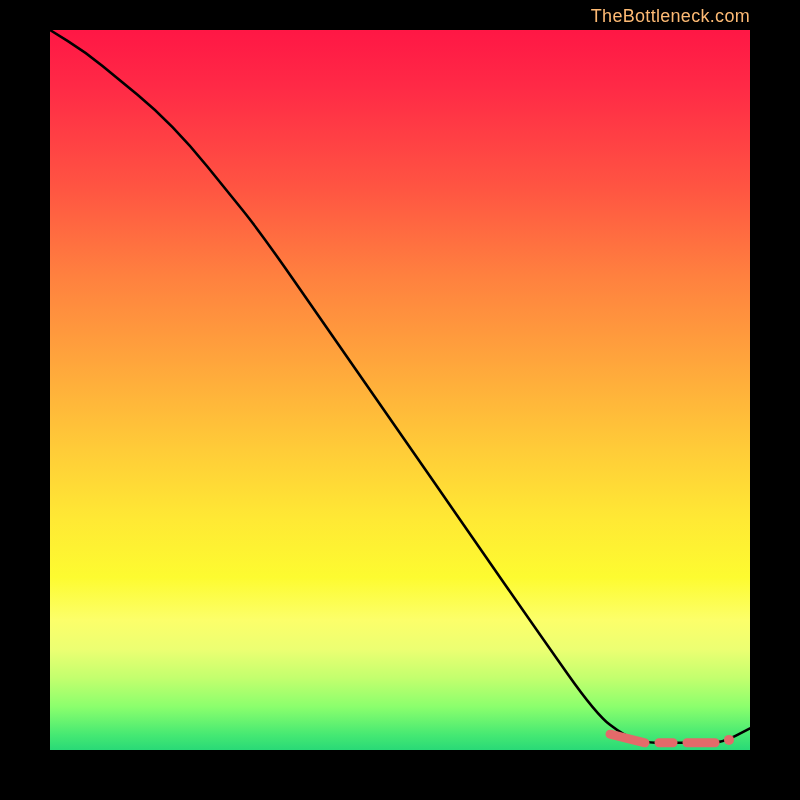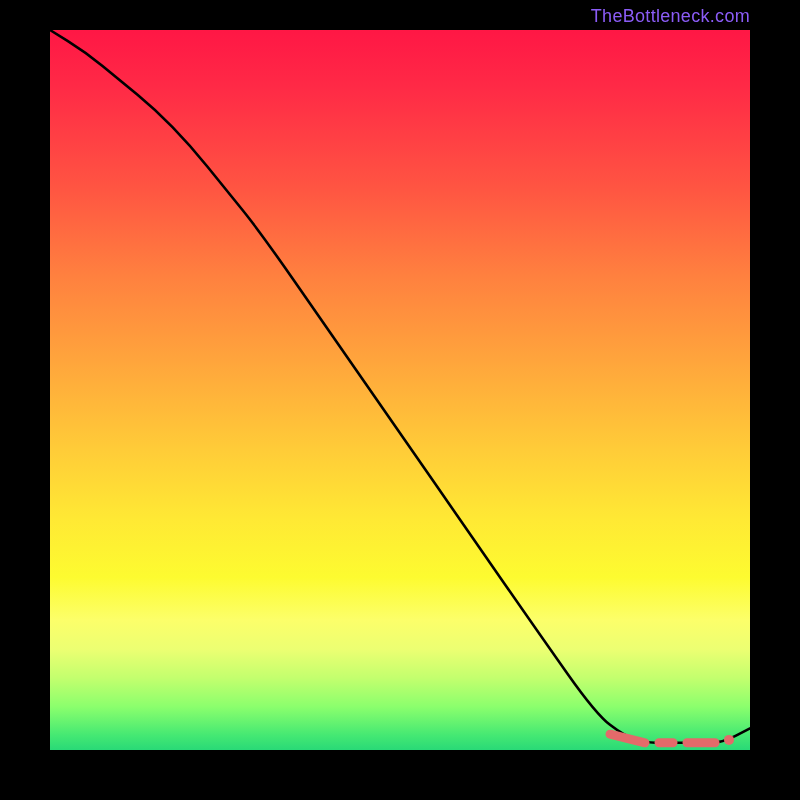--- a/index.html
+++ b/index.html
@@ -39,21 +39,21 @@
       #c3ff6e 90%,
       #8bff6d 94%,
       #44e873 98%,
       #29d977 100%
     );
   }
   .attribution {
     position: absolute;
     top: 6px;
     right: 50px;
-    color: #8b5cf6;
+    color: #fdba74;
     font-size: 18px;
     letter-spacing: 0.3px;
   }
   svg.overlay {
     position: absolute;
     left: 50px;
     top: 30px;
     width: 700px;
     height: 720px;
     overflow: visible;

